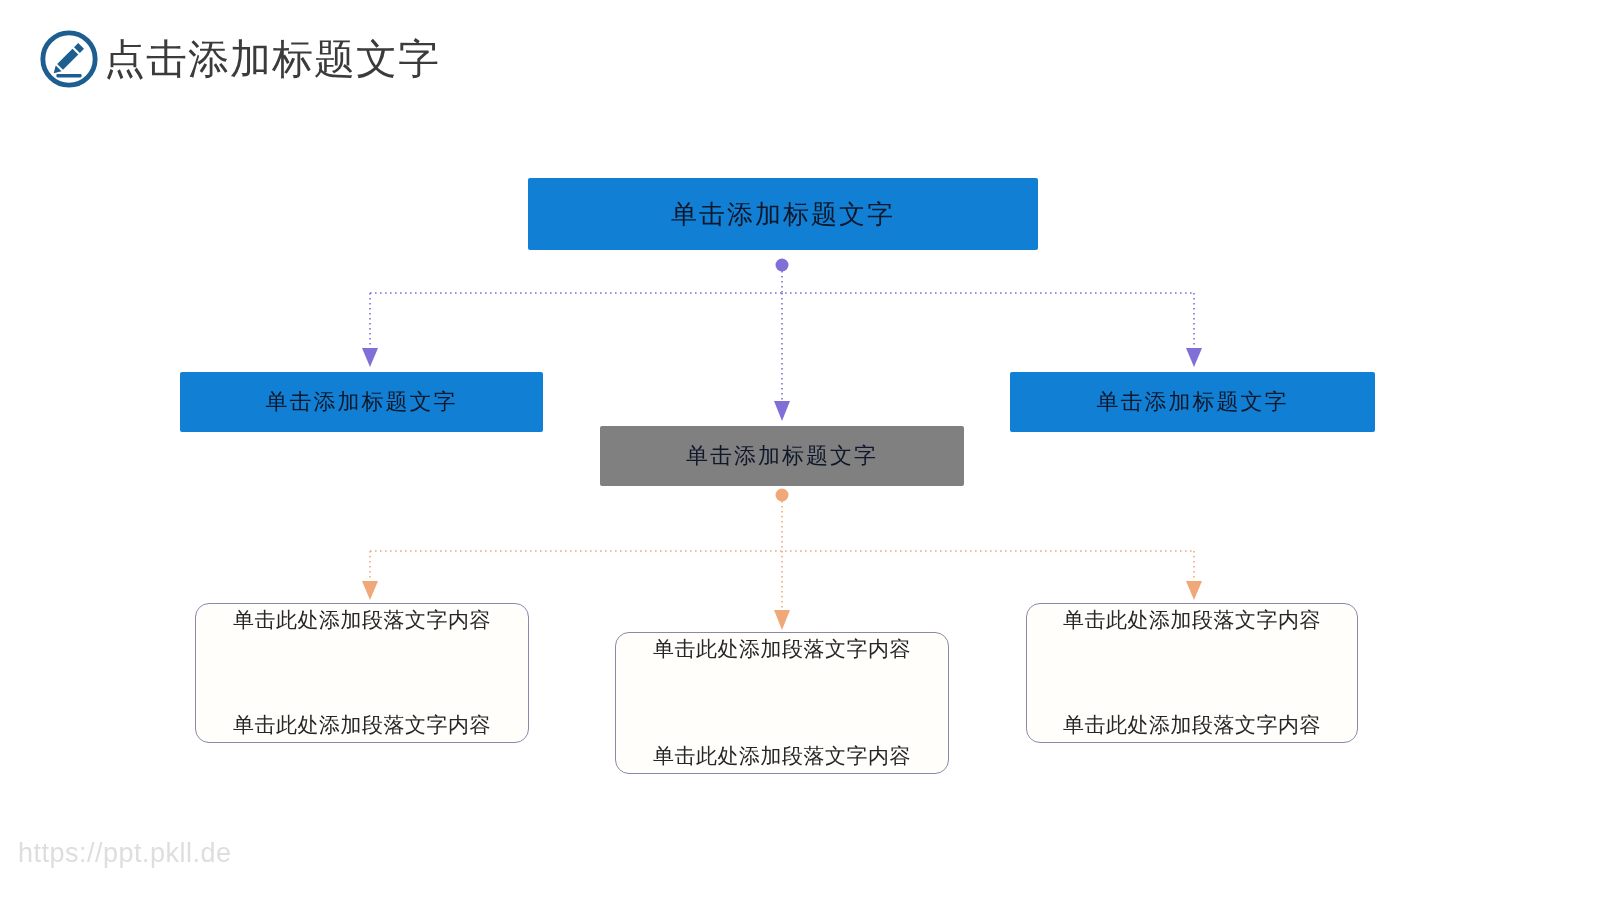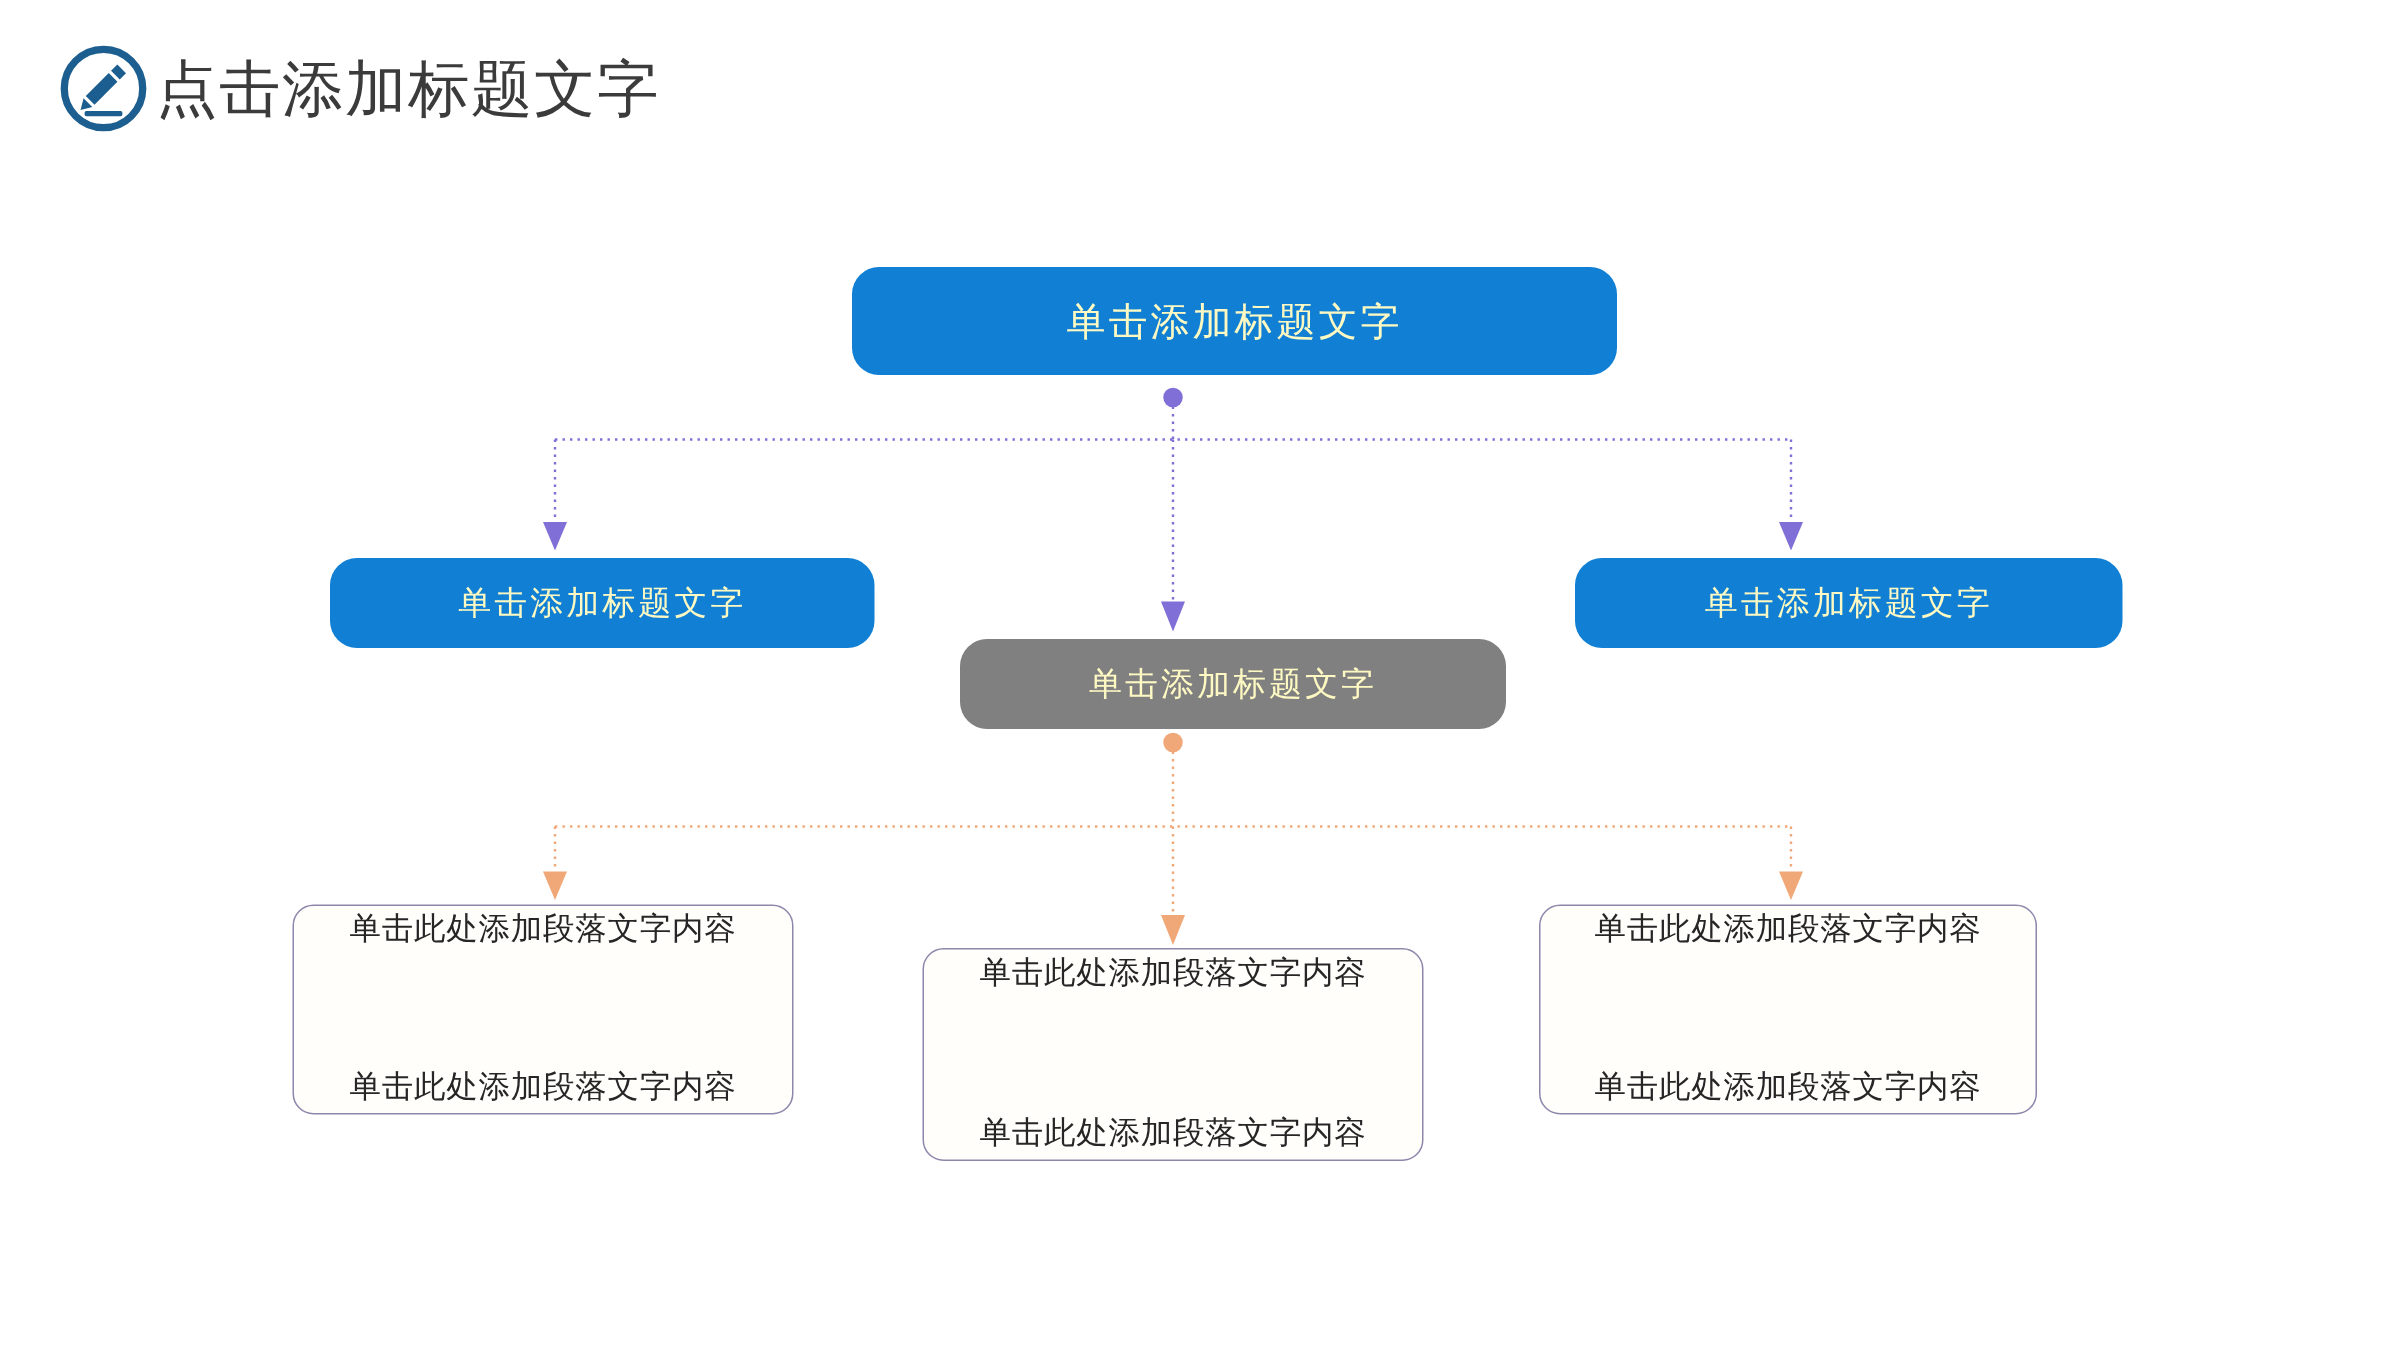--- a/index.html
+++ b/index.html
@@ -45,23 +45,22 @@
   
   .node {
     position: absolute;
     box-sizing: border-box;
     display: flex;
     align-items: center;
     justify-content: center;
     text-align: center;
   }
   .node-filled {
-    border-radius: 18px;
-    color: #fef9c3;
-    margin-left: 40px;
+    border-radius: 2px;
+    color: #0f172a;
   }
   .node-blue { background: #1180d4; }
   .node-gray { background: #808080; }
 
   #node-root {
     left: 528px;
     top: 178px;
     width: 510px;
     height: 72px;
     font-size: 26px;
@@ -211,14 +210,15 @@
   <div class="textbox" id="textbox-center">
     <span class="line">单击此处添加段落文字内容</span>
     <span class="line">单击此处添加段落文字内容</span>
   </div>
 
   <div class="textbox" id="textbox-right">
     <span class="line">单击此处添加段落文字内容</span>
     <span class="line">单击此处添加段落文字内容</span>
   </div>
 
+  <div id="watermark">https://ppt.pkll.de</div>
 
 </div>
 
 </body></html>

